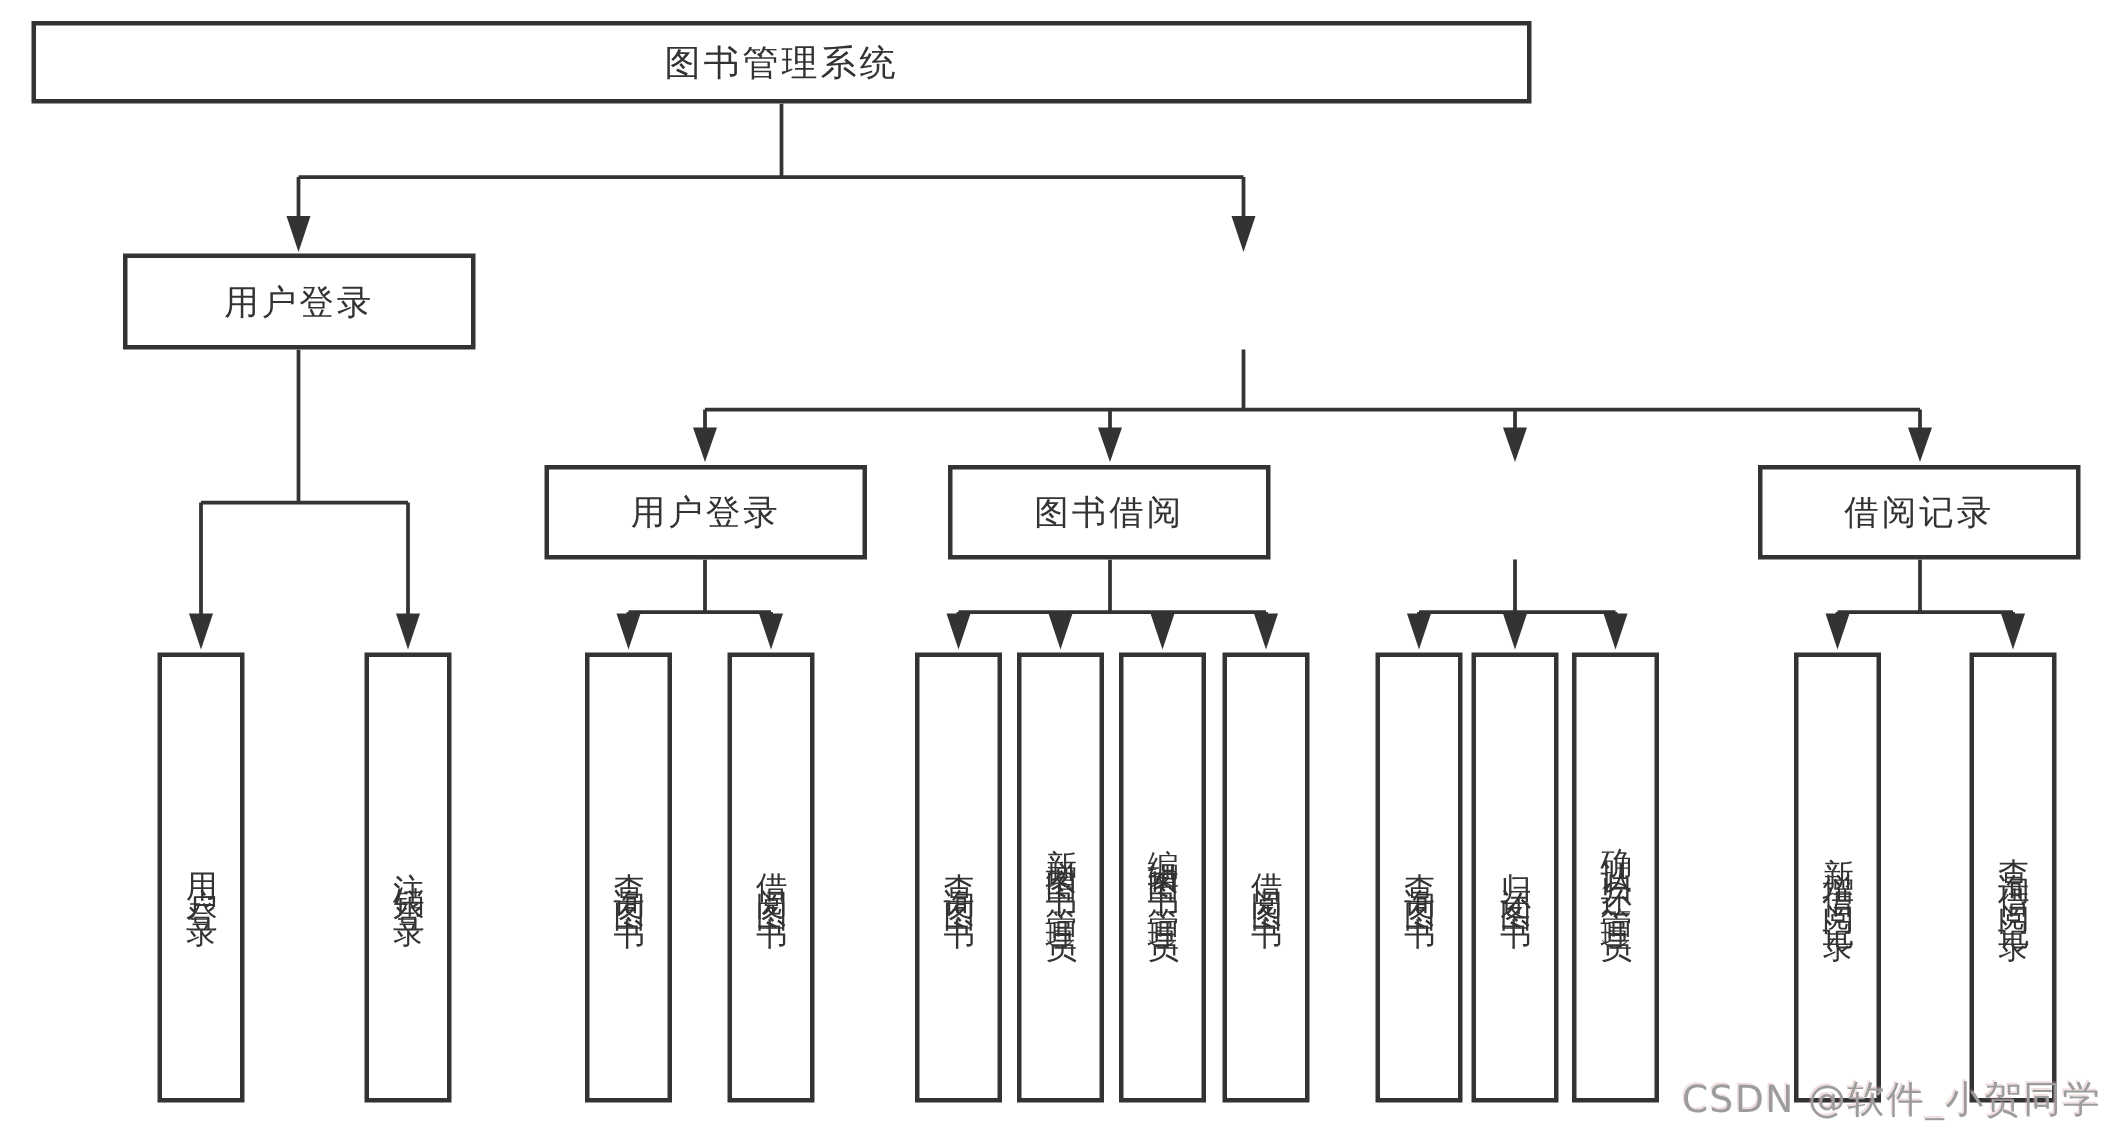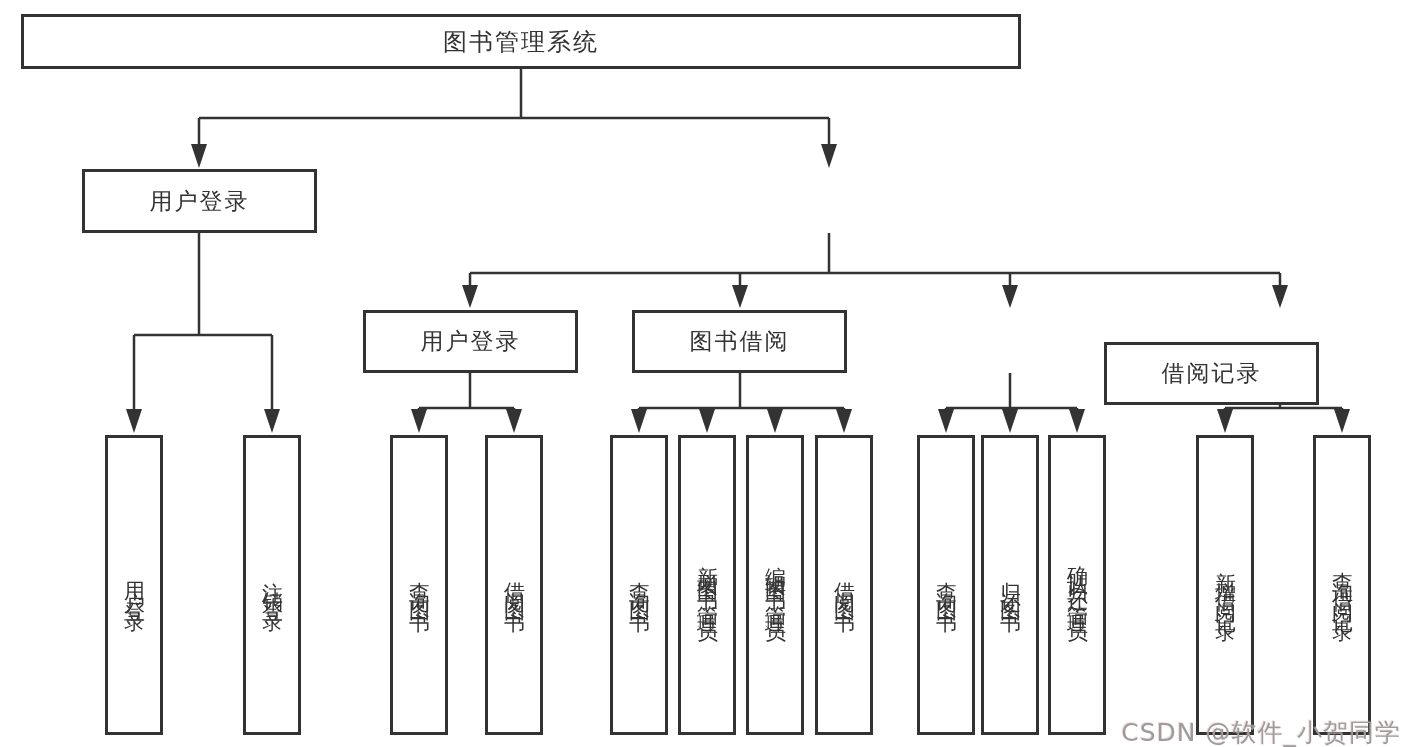--- a/index.html
+++ b/index.html
@@ -32,21 +32,21 @@
     white-space: nowrap;
   }
   .root-box   { left: 21px;  top: 14px;  width: 1000px; height: 55px; }
   .root-box .hlabel { font-size: 24px; }
   .l2-0 { left: 82px;  top: 169px; width: 235px; height: 64px; }
   .l2-1 { left: 712px; top: 169px; width: 235px; height: 64px; }
   .l3   { top: 310px; width: 215px; height: 63px; }
   .l3-0 { left: 363px; }
   .l3-1 { left: 632px; }
   .l3-2 { left: 902px; }
-  .l3-3 { left: 1104px; margin-top: 32px; }
+  .l3-3 { left: 1172px; }
   .leaf { top: 435px; width: 58px; height: 300px; }
   .leaf .vlabel {
     writing-mode: vertical-rl;
     text-orientation: mixed;
     font-size: 21px;
     line-height: 1;
     letter-spacing: 10px;
     white-space: nowrap;
   }
   .lf-0  { left: 105px; }

